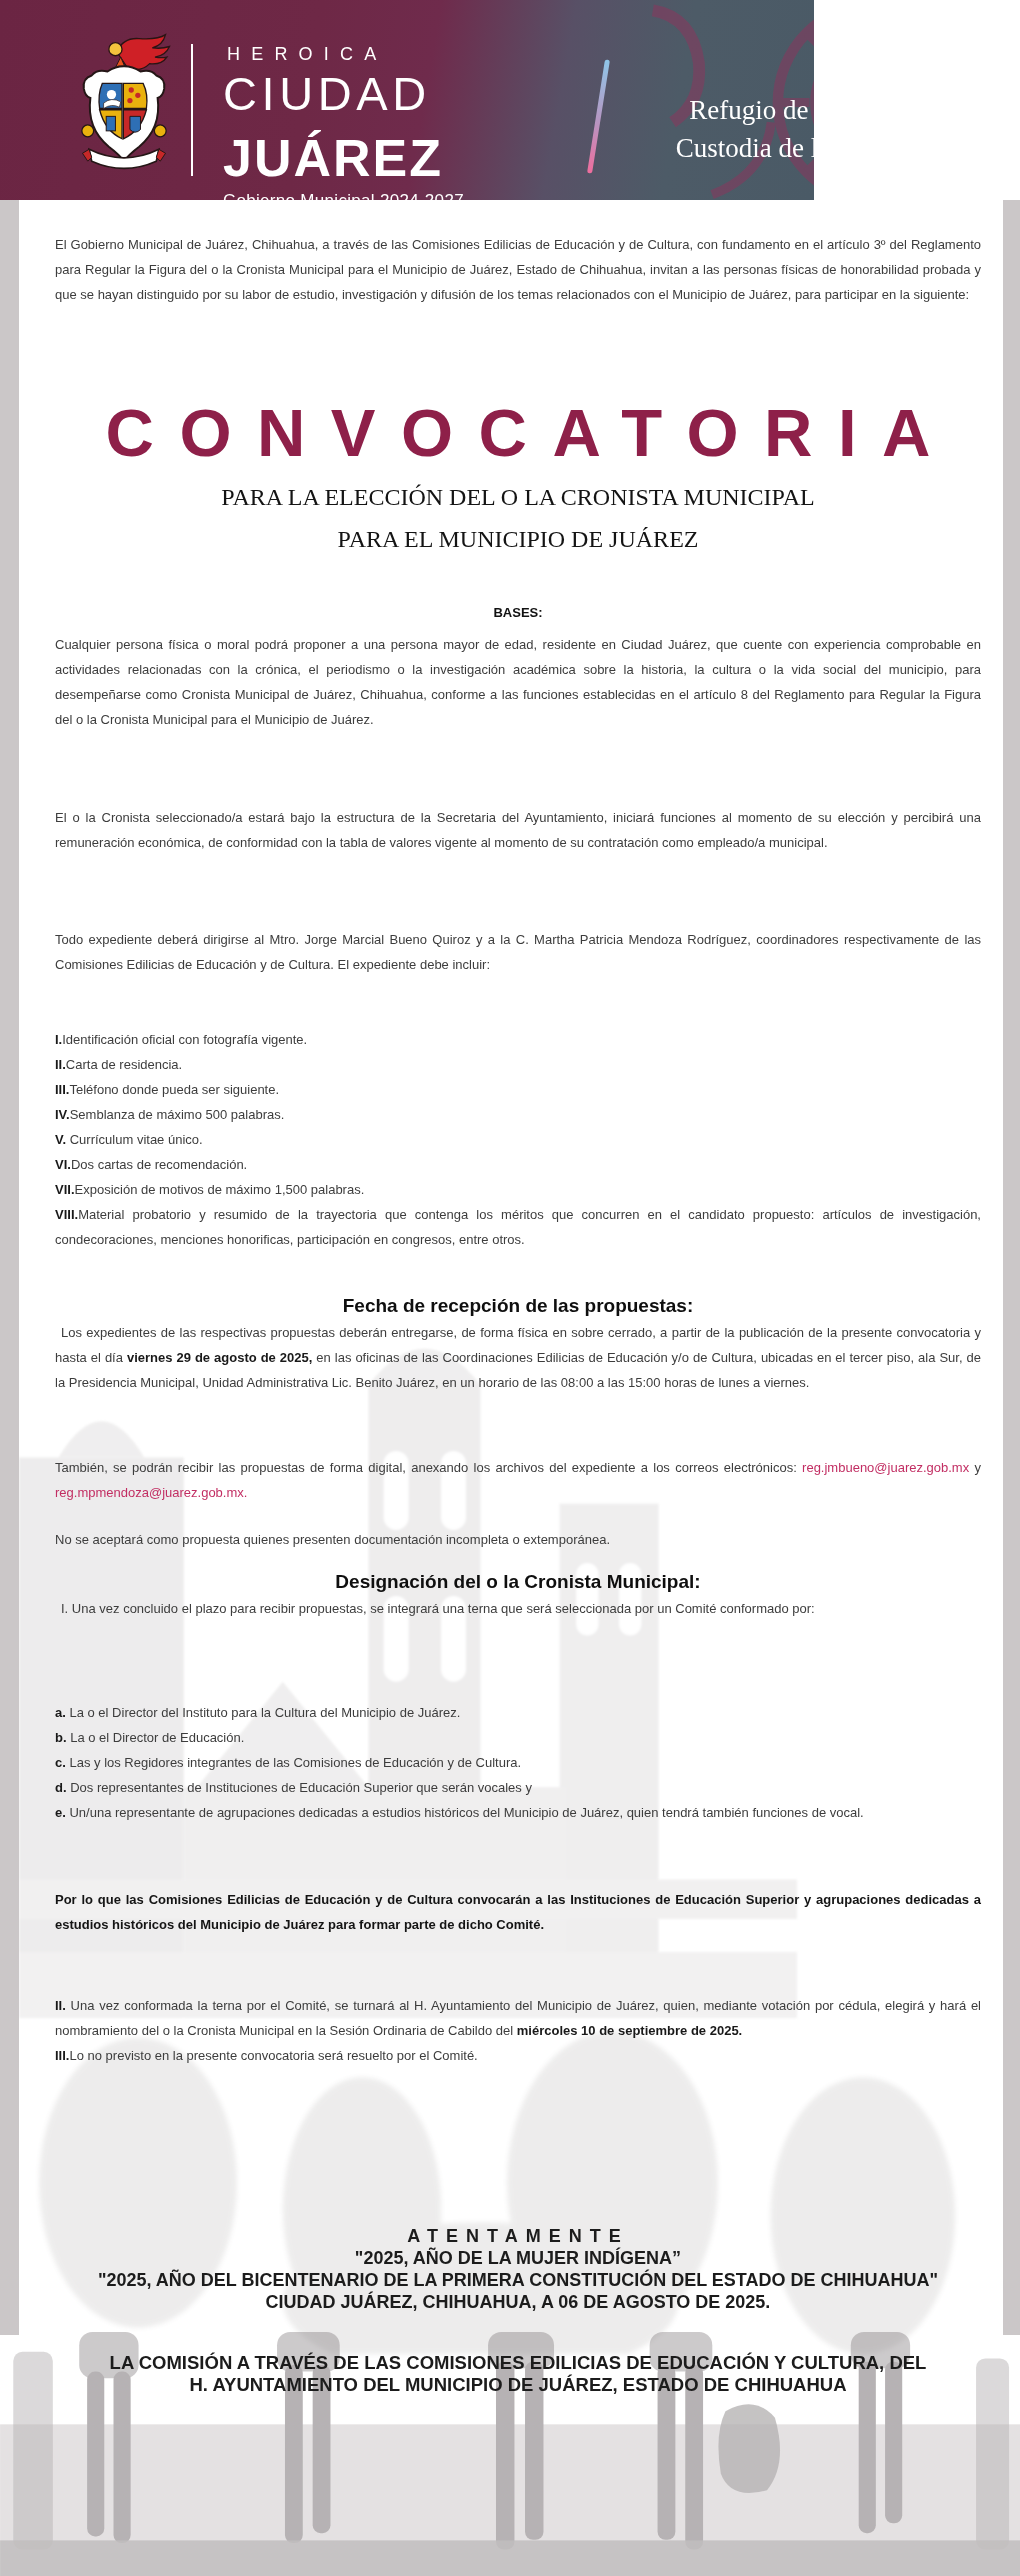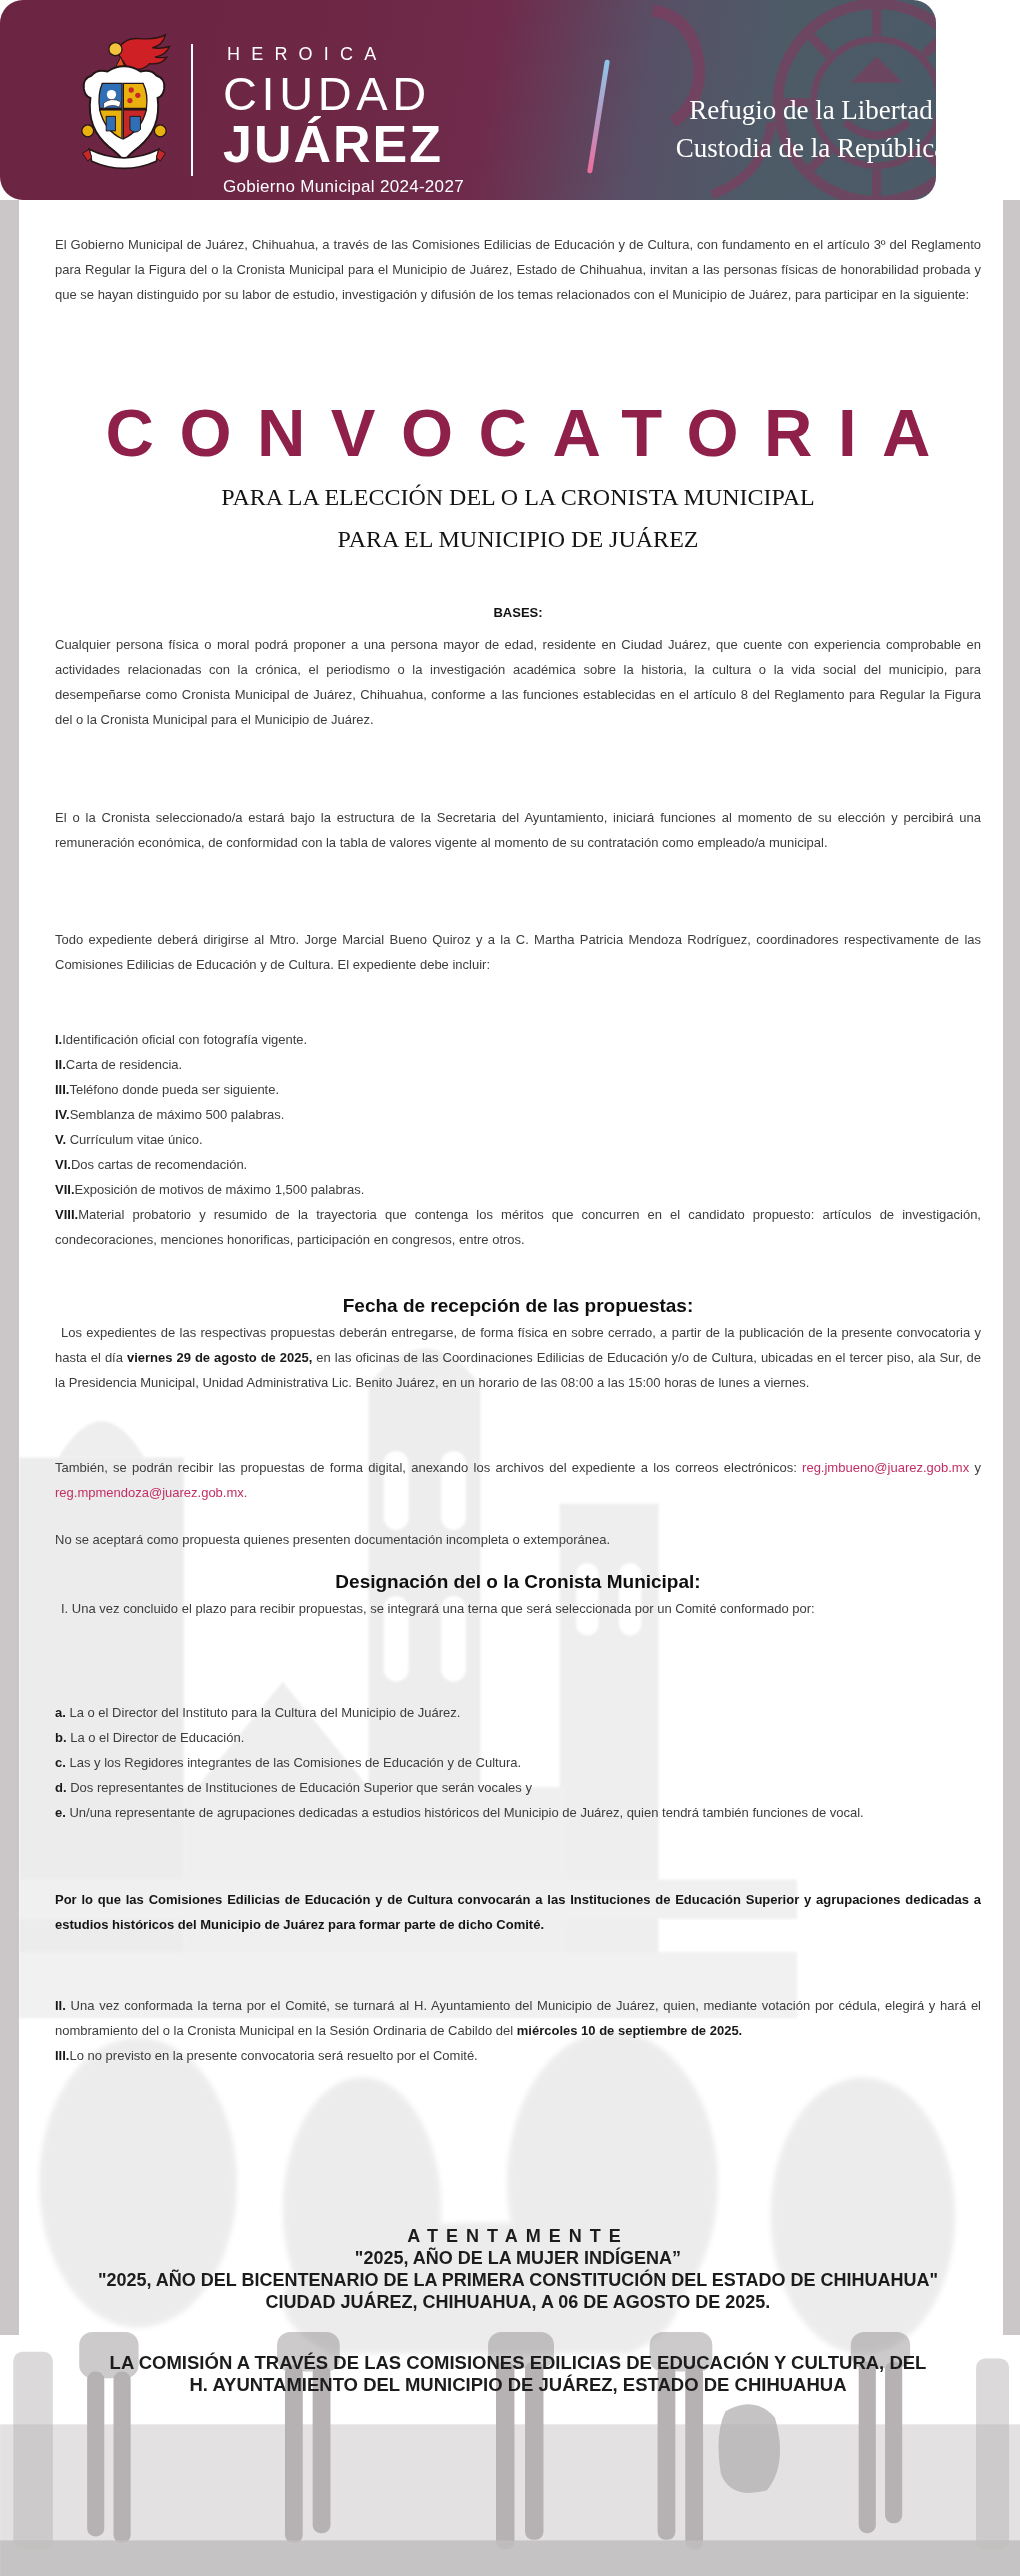--- a/index.html
+++ b/index.html
@@ -1,28 +1,28 @@
 <!DOCTYPE html>
 <html lang="es" style="font-size:10.6px"><head>
 <meta charset="utf-8">
 <style>
   html,body{margin:0;padding:0;background:#ffffff;}
   .doc{position:relative;width:1021px;height:2576px;background:#ffffff;overflow:hidden;
        font-family:"Liberation Sans",sans-serif;color:#3d3d3d;}
   
-  .hdr{position:absolute;left:0;top:0;width:936px;height:200px;
+  .hdr{position:absolute;left:0;top:0;width:814px;height:200px;
        background:linear-gradient(100deg,#6b2543 0%,#6e2846 38%,#6f2b4c 52%,#585066 68%,#4d5b67 82%,#4a5a66 100%);
-       overflow:hidden;z-index:3;border-radius:23px;}
+       overflow:hidden;z-index:3;}
   .hdr-seal{position:absolute;left:613px;top:-16.5px;width:422px;height:237px;opacity:.45;}
   .crest{position:absolute;left:77px;top:32px;width:94px;height:145px;}
   .hdr-divider{position:absolute;left:191px;top:44px;width:2px;height:132px;background:#ffffff;}
   .logo-text{position:absolute;left:223px;top:44px;width:369px;color:#fff;}
   .heroica{font-size:18px;font-weight:500;letter-spacing:11.2px;margin-left:4px;}
   .ciudad{font-size:47px;font-weight:100;letter-spacing:4.6px;line-height:1;margin-top:5.3px;}
-  .juarez{font-size:52px;font-weight:800;letter-spacing:2px;line-height:1;margin-top:1px;}
+  .juarez{font-size:52px;font-weight:800;letter-spacing:2px;line-height:1;margin-top:15px;}
   .term{font-size:17px;font-weight:500;margin-top:6.6px;letter-spacing:0.3px;}
   .slant{position:absolute;left:596px;top:59px;width:5.3px;height:115px;
          background:linear-gradient(180deg,#8fc6e8 0%,#b795c1 55%,#ef6d9d 100%);
          transform:rotate(9deg);border-radius:2.6px;}
   .slogan{position:absolute;left:623px;top:91px;width:376px;text-align:center;color:#ffffff;
           font-family:"Liberation Serif",serif;font-size:27px;line-height:38px;font-weight:400;}
   
   .gutter{position:absolute;top:200px;height:2135px;width:18.5px;background:#cbc7c8;z-index:1;}
   .gutter.left{left:0;} .gutter.right{right:0;}
   

